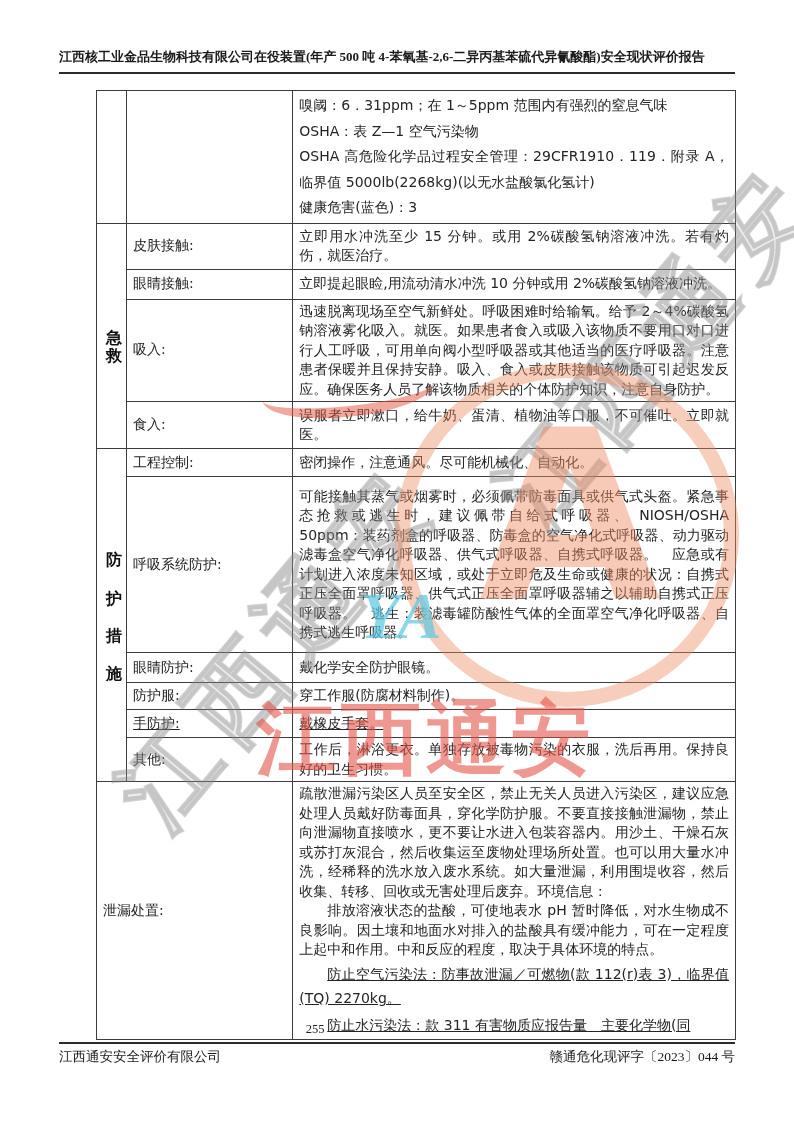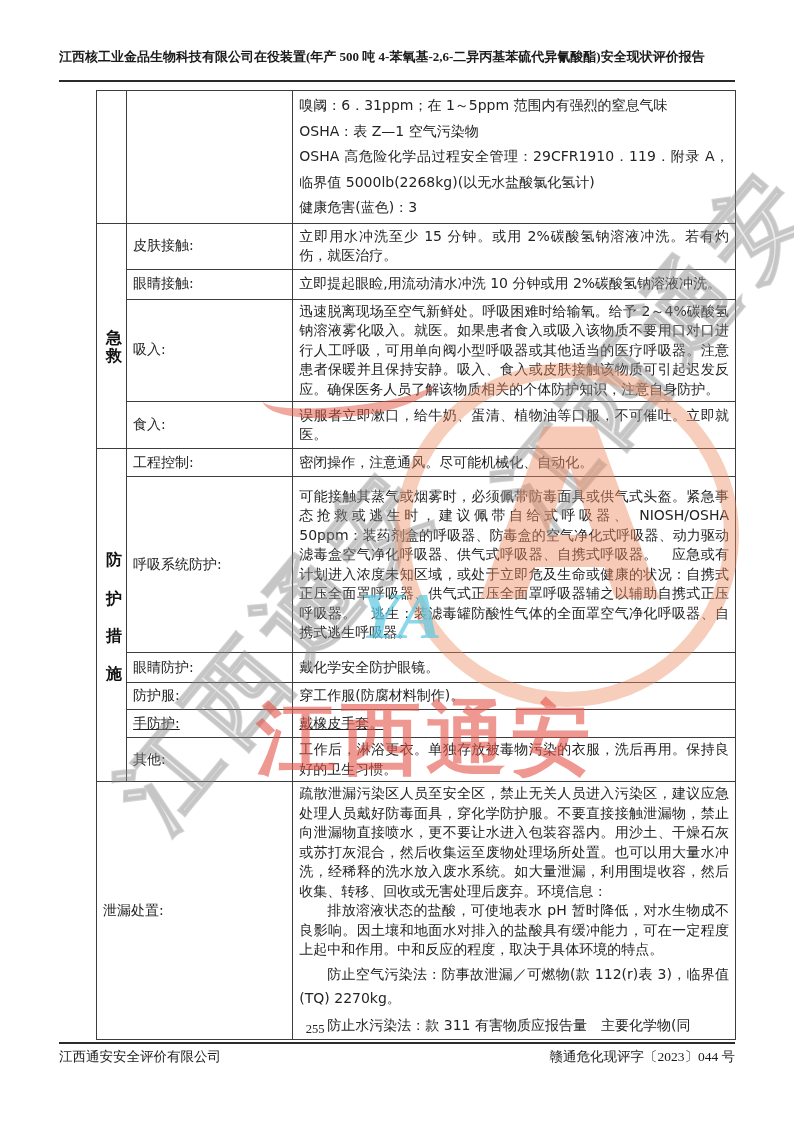--- a/index.html
+++ b/index.html
@@ -7,21 +7,21 @@
     position:relative; width:794px; height:1123px; margin:0 auto;
     background:#ffffff; overflow:hidden;
     font-family:"Liberation Serif", serif; color:#1e1e1e;
   }
 
   
   .header {
     position:absolute; left:59px; top:48px; width:676px;
     font-weight:bold; font-size:13px; letter-spacing:0;
     white-space:nowrap; color:#1a1a1a;
-    padding-bottom:14px; border-bottom:2px solid #2b2b2b;
+    padding-bottom:6px; border-bottom:2px solid #2b2b2b;
   }
 
   
   .doc-table {
     position:absolute; left:96px; top:90px; width:640px;
     border-collapse:collapse; table-layout:fixed;
     font-family:"DejaVu Sans", "Liberation Sans", sans-serif;
     font-size:14px; color:#242424;
   }
   .doc-table td { border:1px solid #3d3d3d; vertical-align:middle; padding:2px 6px; box-sizing:border-box; }
@@ -32,21 +32,21 @@
   .cat-cell { padding:0; text-align:center; vertical-align:middle; }
   .vert {
     display:inline-block; writing-mode:vertical-rl; text-orientation:upright;
     font-weight:bold; font-size:16px; color:#111;
   }
   .vert-aid  { letter-spacing:18px; }
   .vert-prot { letter-spacing:38px; }
   .spill-label { vertical-align:middle; padding-left:9px; }
   .spill-content p { margin:0; text-align:justify; line-height:19.5px; }
   .indent { text-indent:2em; }
-  .loose  { line-height:24.5px !important; margin-top:2px !important; }
+  .loose  { line-height:24.5px !important; margin-top:2px !important;text-decoration:underline; }
 
   
   .page-num { position:absolute; top:1022px; left:0; width:630px; text-align:center; font-size:12.5px; color:#222; }
   .footer-rule { position:absolute; top:1042px; left:59px; width:676px; border-top:2px solid #2b2b2b; height:0; }
   .footer-row {
     position:absolute; top:1048px; left:59px; width:676px;
     display:flex; justify-content:space-between;
     font-size:13.5px; color:#1a1a1a;
   }
 

